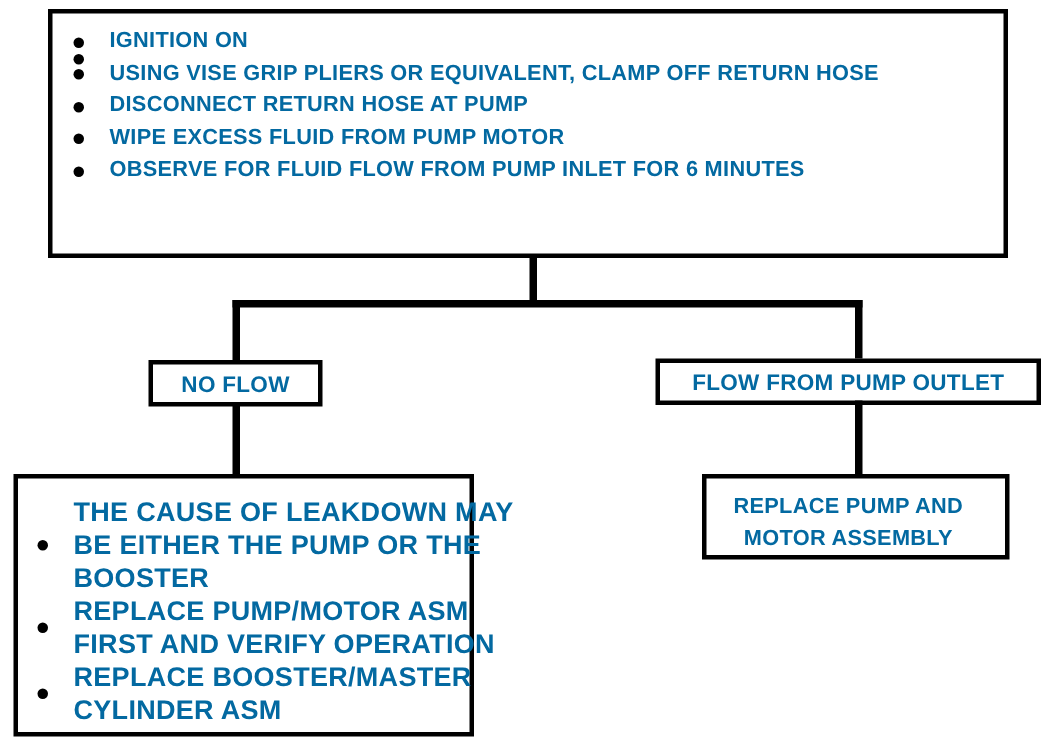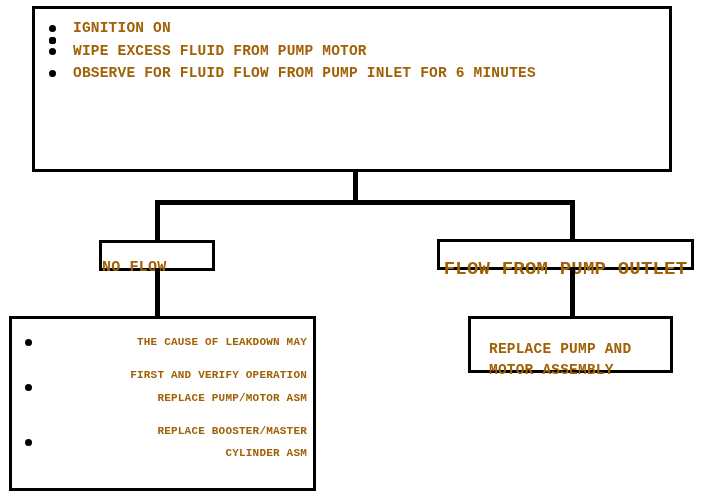--- a/index.html
+++ b/index.html
@@ -31,27 +31,26 @@
     width: 5px;
   }
   .conn-h {
     position: absolute;
     background: #000000;
     height: 5px;
   }
 
   
   .txt {
-    font-family: Liberation Mono, monospace;
+    font-family: Liberation Sans, sans-serif;
     font-weight: bold;
     text-transform: uppercase;
-    color: #a16207;
+    color: #0369a1;
     letter-spacing: 0.2px;
     white-space: pre;
-    margin-top: 11px;
   }
 
   
   .blist {
     position: absolute;
     list-style: none;
     margin: 0;
     padding: 0;
   }
   .blist li {
@@ -95,74 +94,74 @@
   #noflow-box {
     left: 99px;
     top: 240px;
     width: 116px;
     height: 31px;
   }
   #noflow-box .txt {
     position: absolute;
     left: 0; right: 0;
     top: 5px;
-    text-align: left;
+    text-align: center;
     font-size: 15px;
   }
 
   #flowout-box {
     left: 437px;
     top: 239px;
     width: 257px;
     height: 31px;
   }
   #flowout-box .txt {
     position: absolute;
     left: 0; right: 0;
     top: 5px;
     text-align: center;
-    font-size: 19px;
+    font-size: 15px;
   }
 
   
   #leak-box {
     left: 9px;
     top: 316px;
     width: 307px;
     height: 175px;
   }
   #leak-list {
     left: 13px;
     top: 11px;
     right: 6px;
   }
   #leak-list > li {
     padding-left: 24px;
-    font-size: 11px;
+    font-size: 18px;
     line-height: 22px;
-    text-align: right;
   }
   #leak-list .cont {
     display: block;
     padding-left: 0;
   }
 
   
   #replace-box {
     left: 468px;
     top: 316px;
     width: 205px;
     height: 57px;
   }
   #replace-box .txt {
     position: absolute;
     left: 18px;
     top: 9px;
     font-size: 14.5px;
     line-height: 21px;
+    text-align: center;
   }
 
   
   #c-stem      { left: 353px; top: 171px;  height: 33px; }
   #c-crossbar  { left: 155px; top: 200px;  width: 420px; }
   #c-left-drop { left: 155px; top: 200px;  height: 44px; }
   #c-right-drop{ left: 570px; top: 200px;  height: 43px; }
   #c-left-2    { left: 155px; top: 268px;  height: 52px; }
   #c-right-2   { left: 570px; top: 267px;  height: 52px; }
 </style>
@@ -179,24 +178,26 @@
         <span class="txt">IGNITION ON</span>
       </li>
 
 
       <li>
         <span class="bullet"></span>
       </li>
 
       <li>
         <span class="bullet"></span>
-      </li>
-
-      <li>
-        <span class="bullet"></span>
+        <span class="txt">USING VISE GRIP PLIERS OR EQUIVALENT, CLAMP OFF RETURN HOSE</span>
+      </li>
+
+      <li>
+        <span class="bullet"></span>
+        <span class="txt">DISCONNECT RETURN HOSE AT PUMP</span>
       </li>
 
       <li>
         <span class="bullet"></span>
         <span class="txt">WIPE EXCESS FLUID FROM PUMP MOTOR</span>
       </li>
 
       <li>
         <span class="bullet"></span>
         <span class="txt">OBSERVE FOR FLUID FLOW FROM PUMP INLET FOR 6 MINUTES</span>
@@ -220,26 +221,28 @@
 
   <div class="conn-v" id="c-left-2"></div>
   <div class="conn-v" id="c-right-2"></div>
 
   <div class="box" id="leak-box">
     <ul class="blist" id="leak-list">
 
       <li>
         <span class="bullet"></span>
         <span class="txt">THE CAUSE OF LEAKDOWN MAY</span>
-      </li>
-
-      <li>
-        <span class="bullet"></span>
+        <span class="txt cont">BE EITHER THE PUMP OR THE
+BOOSTER</span>
+      </li>
+
+      <li>
+        <span class="bullet"></span>
+        <span class="txt">REPLACE PUMP/MOTOR ASM</span>
         <span class="txt cont">FIRST AND VERIFY OPERATION</span>
-        <span class="txt">REPLACE PUMP/MOTOR ASM</span>
       </li>
 
       <li>
         <span class="bullet"></span>
         <span class="txt cont">REPLACE BOOSTER/MASTER
 CYLINDER ASM</span>
       </li>
 
     </ul>
   </div>

